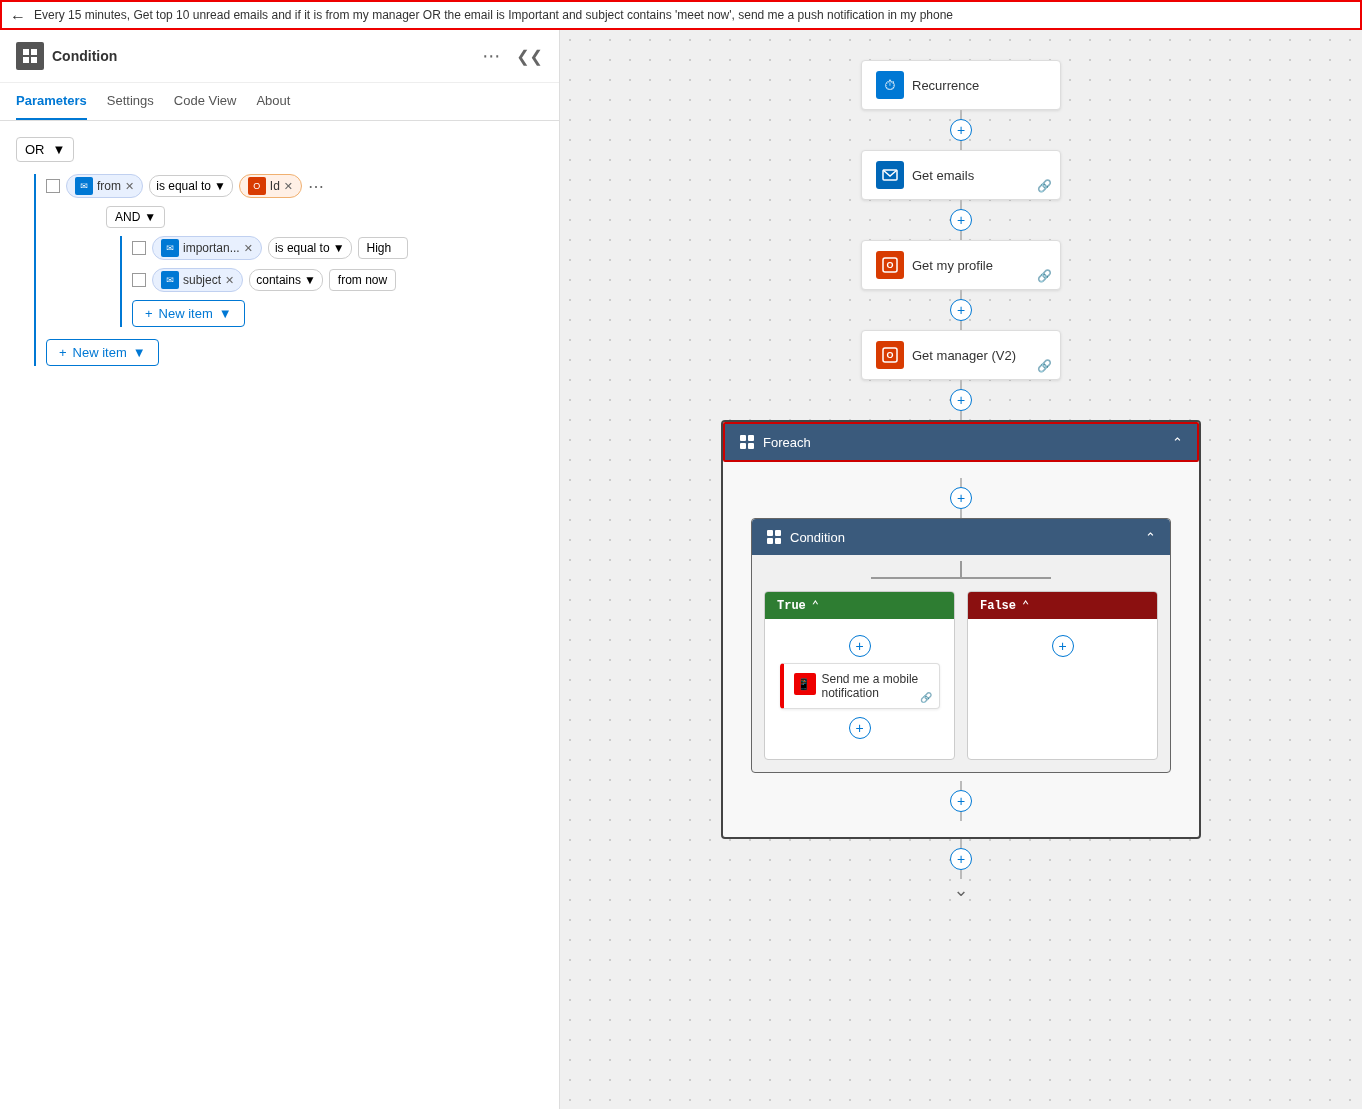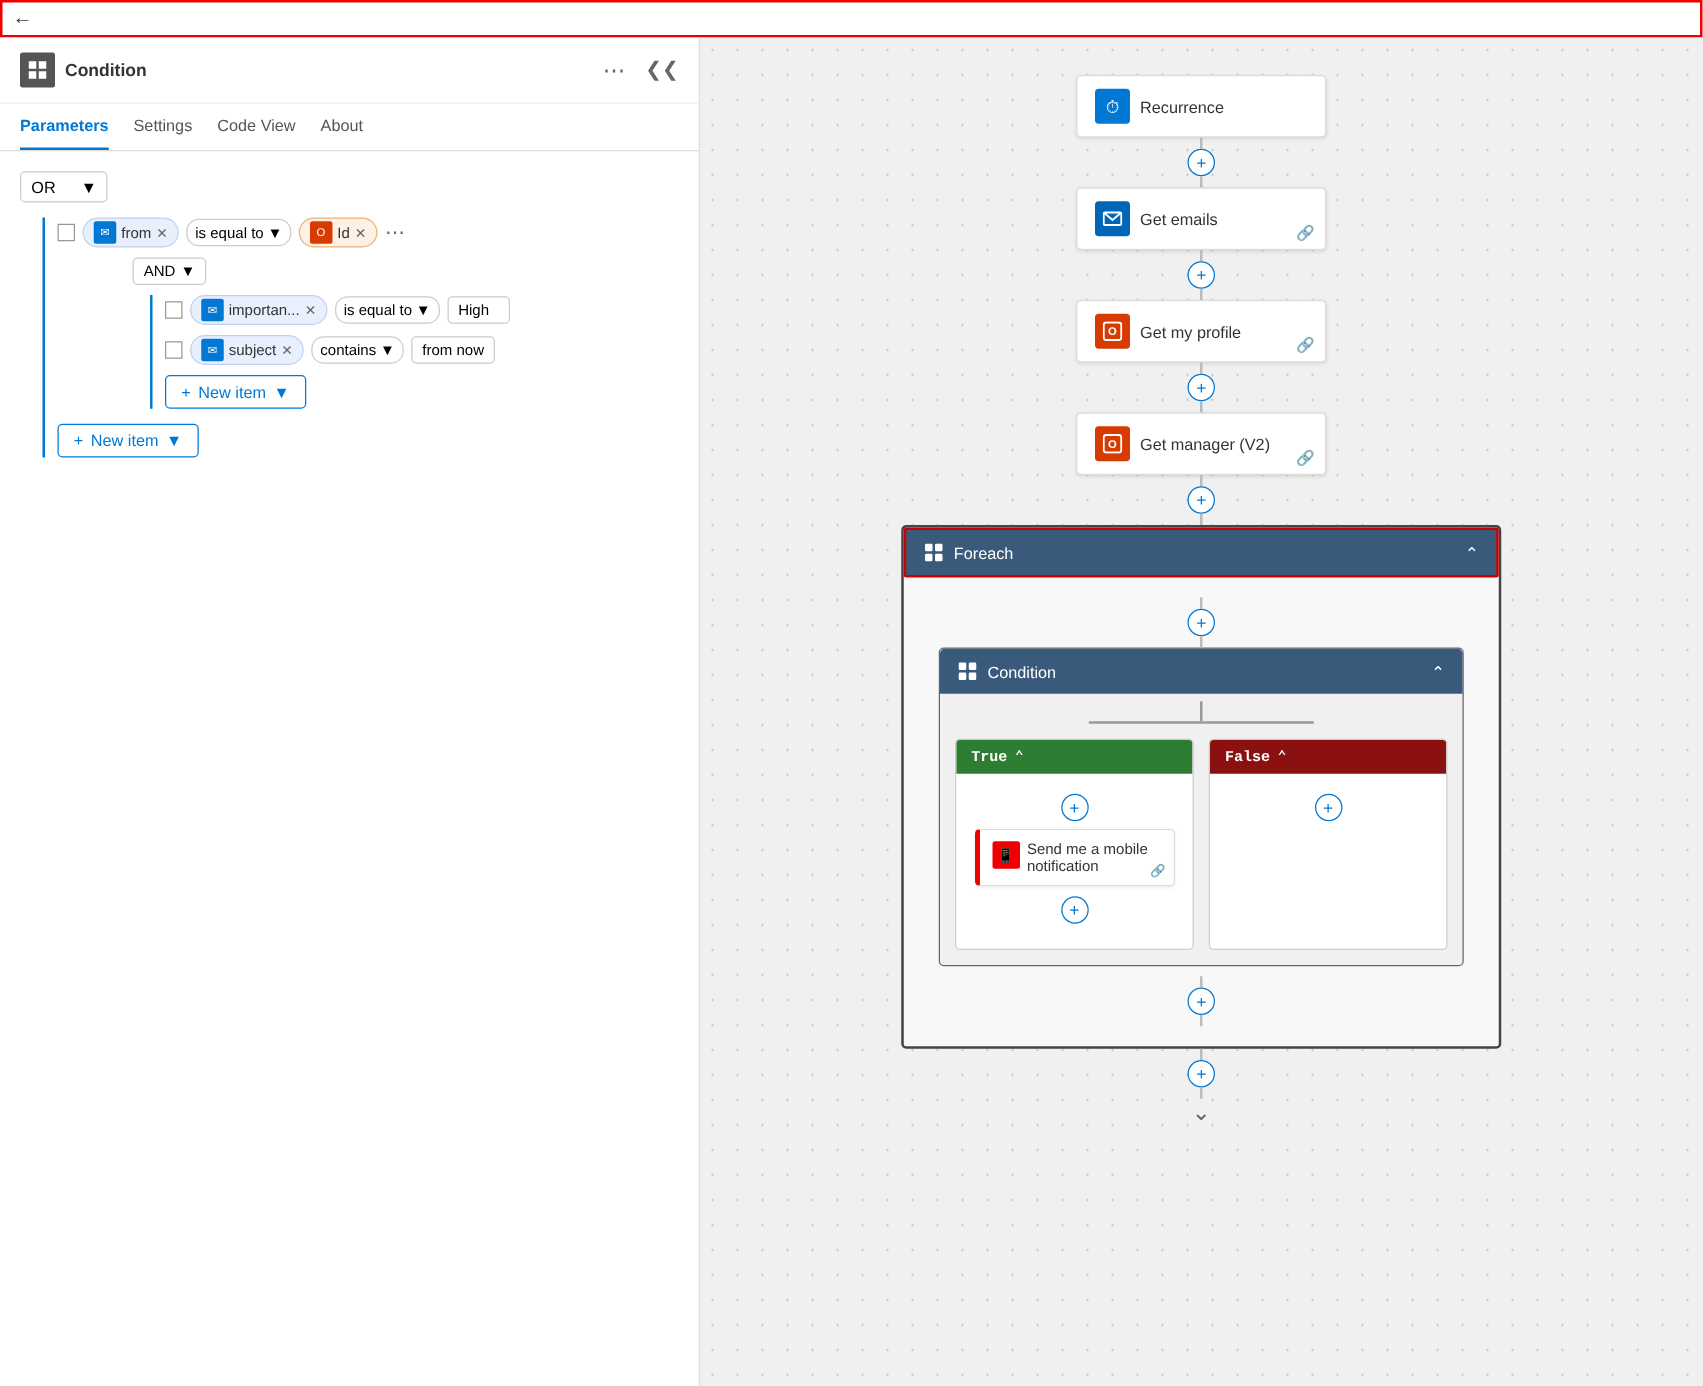--- a/index.html
+++ b/index.html
@@ -41,21 +41,21 @@
     }
     .tab.active { color: #0078d4; border-bottom: 2px solid #0078d4; font-weight: 600; }
 
     
     .condition-content { padding: 16px; }
     .condition-label { font-size: 12px; color: #333; margin-bottom: 8px; }
     .condition-label span { color: #e00; }
 
     
     .or-dropdown {
-      display: inline-flex; align-items: center; gap: 20px;
+      display: inline-flex; align-items: center; gap: 8px;
       border: 1px solid #ccc; border-radius: 4px; padding: 4px 8px;
       background: white; cursor: pointer; font-size: 13px; margin-bottom: 12px;
     }
 
     .condition-row {
       display: flex; align-items: center; gap: 6px; margin-bottom: 8px;
     }
 
     .checkbox {
       width: 14px; height: 14px; border: 1px solid #999; background: white;
@@ -218,20 +218,21 @@
       display: inline-flex; align-items: center; justify-content: center;
       font-size: 10px; color: white;
     }
     .icon-box.blue { background: #0078d4; }
   </style>
 </head>
 <body>
 
 <div class="top-banner">
   <span class="back-arrow">←</span>
+  <span class="banner-text">Every 15 minutes, Get top 10 unread emails and if it is from my manager OR the email is Important and subject contains 'meet now', send me a push notification in my phone</span>
 </div>
 
 <div class="left-panel">
 
   <div class="panel-header">
     <div class="panel-icon">
       <svg width="18" height="18" viewBox="0 0 18 18" fill="white">
         <rect x="2" y="2" width="6" height="6"></rect>
           <rect x="10" y="2" width="6" height="6"></rect>
         <rect x="2" y="10" width="6" height="6"></rect>

